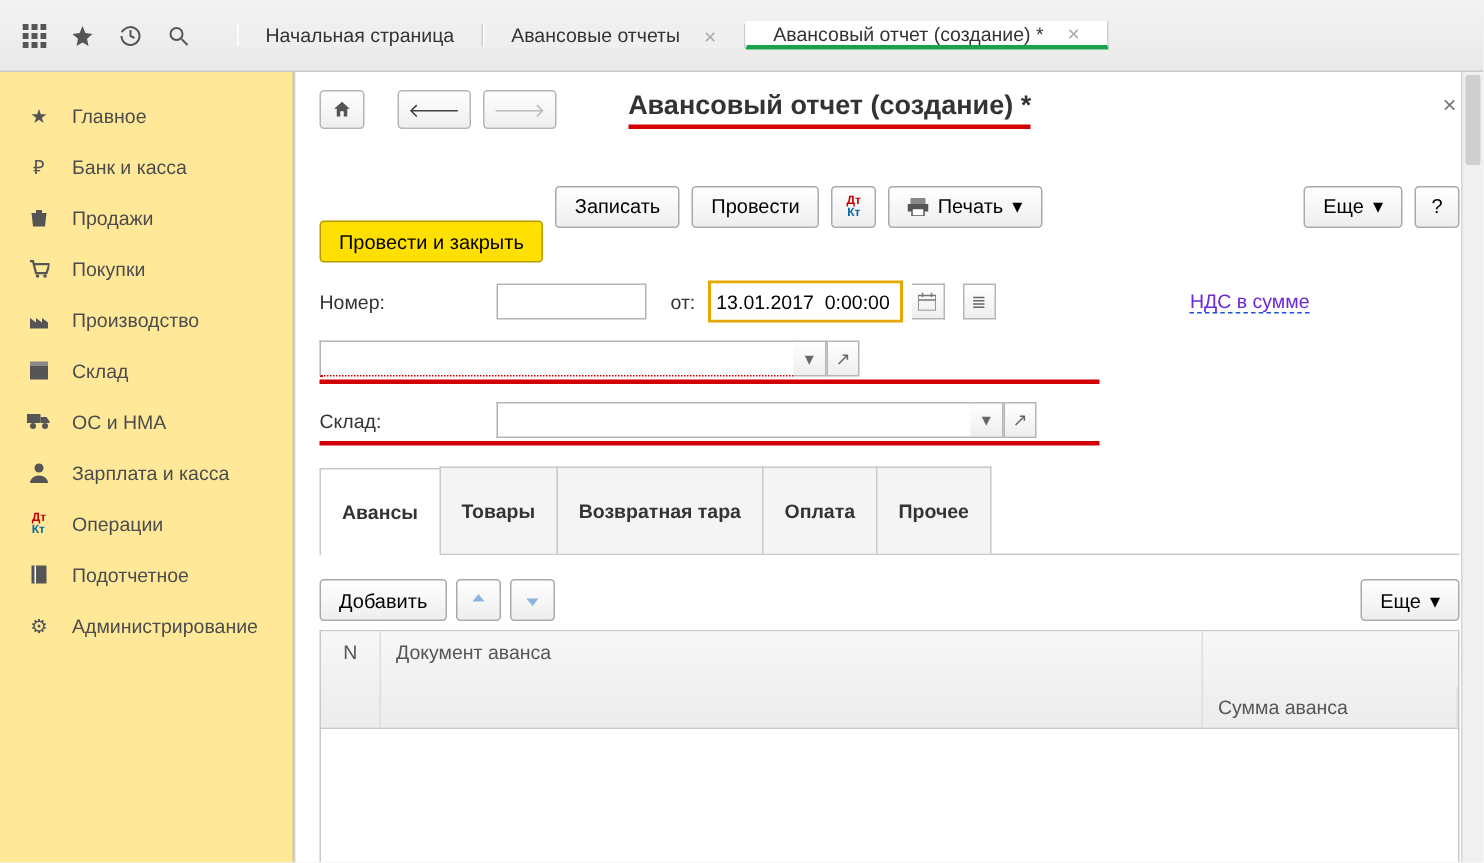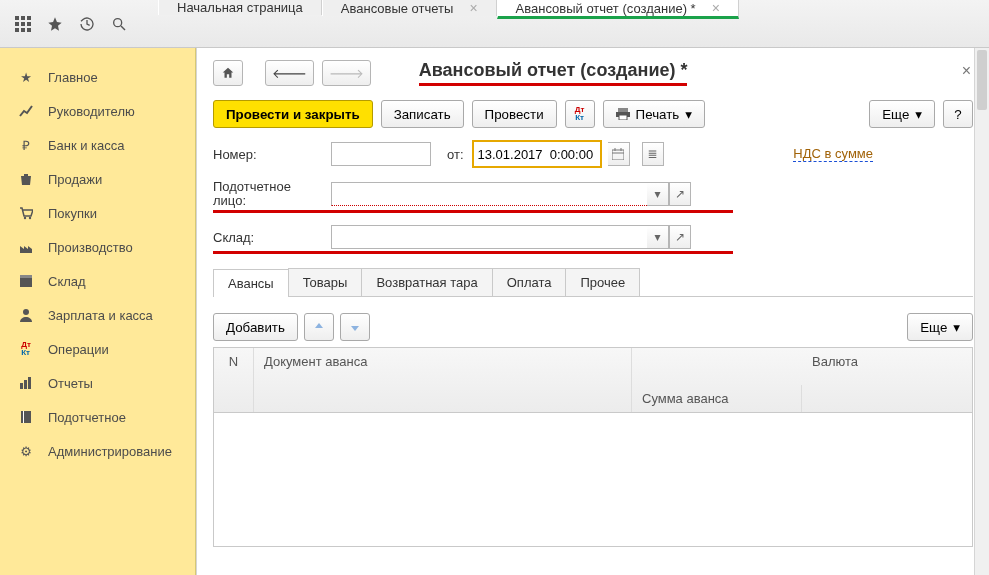--- a/index.html
+++ b/index.html
@@ -3,58 +3,58 @@
 <meta charset="utf-8">
 <style>
   * { box-sizing: border-box; }
   html, body { margin:0; padding:0; font-family: Arial, sans-serif; font-size:13px; color:#333; }
   body { background:#e8e8e8; width:989px; height:575px; overflow:hidden; position:relative; }
 
   
   .topbar { height:48px; background:linear-gradient(#f3f3f3,#e9e9e9); border-bottom:1px solid #c9c9c9; display:flex; align-items:stretch; }
   .top-icons { width:158px; display:flex; align-items:center; gap:14px; padding-left:14px; }
   .top-icon { width:18px; height:18px; display:flex; align-items:center; justify-content:center; color:#555; cursor:pointer; }
-  .tabs { display:flex; align-items:flex-start; }
+  .tabs { display:flex; align-items:center; }
   .tab { padding:0 18px; display:flex; align-items:center; gap:10px; border-right:1px solid #d0d0d0; border-left:1px solid #fff; background:#efefef; cursor:pointer; position:relative; }
   .tab.active { background:#fff; border-bottom:3px solid #1aa24a; }
   .tab .close { color:#aaa; font-size:14px; margin-left:6px; }
 
   
   .sidebar { position:absolute; top:48px; left:0; width:196px; bottom:0; background:#ffe999; border-right:1px solid #d6c874; padding-top:12px; }
   .side-item { display:flex; align-items:center; height:34px; padding-left:18px; gap:14px; cursor:pointer; color:#4c4c4c; }
   .side-ico { width:16px; height:16px; display:flex; align-items:center; justify-content:center; color:#555; }
 
   
   .main { position:absolute; top:48px; left:196px; right:0; bottom:0; background:#fff; border-left:1px solid #d5d5d5; padding:12px 16px 0 16px; overflow:hidden; }
   .main-head { display:flex; align-items:center; gap:8px; position:relative; }
   .icon-btn { height:26px; min-width:30px; padding:0 6px; border:1px solid #b5b5b5; background:linear-gradient(#fff,#eee); border-radius:3px; display:inline-flex; align-items:center; justify-content:center; cursor:pointer; color:#444; }
   .icon-btn.disabled { color:#bbb; }
   .page-title { font-size:18px; font-weight:bold; margin-left:40px; border-bottom:3px solid #d20000; padding-bottom:2px; }
   .close-x { position:absolute; right:2px; top:2px; color:#777; cursor:pointer; font-size:16px; }
 
   .toolbar { display:flex; align-items:center; gap:8px; margin-top:14px; }
   .btn { height:28px; padding:0 12px; border:1px solid #a9a9a9; background:linear-gradient(#fff,#eee); border-radius:3px; cursor:pointer; display:inline-flex; align-items:center; gap:6px; }
-  .btn.primary { background:#ffe000; border:1px solid #b59b00; font-weight:bold; }
+  .btn.primary { background:#ffe000; border:1px solid #b59b00; font-weight:normal;margin-top:47px; }
   .spacer { flex:1; }
   .btn-sq { width:30px; padding:0; justify-content:center; }
 
   .form-row { display:flex; align-items:center; margin-top:12px; gap:6px; position:relative;}
   .lbl { width:112px; color:#333; }
   .inp { height:24px; border:1px solid #b5b5b5; padding:0 4px; font:inherit; background:#fff; }
   .date-box { border:2px solid #e6a800; display:inline-flex; }
   .date-box .inp { border:none; width:126px; }
   .mini-btn { width:22px; height:24px; border:1px solid #b5b5b5; border-left:none; background:linear-gradient(#fff,#eee); display:inline-flex; align-items:center; justify-content:center; cursor:pointer; color:#666; font-size:12px;}
-  .link { color:#a16207; text-decoration:none; border-bottom:1px dashed #1a4fd6; cursor:pointer; }
+  .link { color:#6d28d9; text-decoration:none; border-bottom:1px dashed #1a4fd6; cursor:pointer; }
 
   .ref-input { display:flex; width:360px; }
   .ref-input .inp { flex:1; border-right:none; }
   .red-line { height:3px; background:#d20000; margin-top:2px; width:520px; }
 
   .subtabs { display:flex; margin-top:14px; border-bottom:1px solid #c9c9c9; }
-  .subtab { padding:6px 14px; border:1px solid #c9c9c9; border-bottom:none; margin-right:-1px; background:#f4f4f4; cursor:pointer; }
+  .subtab { padding:21px 14px; border:1px solid #c9c9c9; border-bottom:none; margin-right:-1px; background:#f4f4f4; cursor:pointer;font-weight:bold; }
   .subtab.active { background:#fff; position:relative; top:1px; }
 
   .grid-toolbar { display:flex; align-items:center; gap:6px; margin-top:16px; }
   .grid { border:1px solid #c9c9c9; margin-top:6px; height:200px; background:#fff; }
   .grid-head { display:flex; background:linear-gradient(#f7f7f7,#ececec); border-bottom:1px solid #c9c9c9; }
   .gh { padding:6px 10px; border-right:1px solid #ddd; color:#555; }
   .gh.n { width:40px; text-align:center; }
   .gh.doc { flex:1; }
   .gh.sum { width:170px;margin-top:37px; }
   .gh.cur { width:170px; border-right:none; }
@@ -118,28 +118,20 @@
       </div>
   </div>
 </div>
 
 <div class="sidebar">
   <div class="side-item">
       <span class="side-ico">★</span>
       <span>Главное</span>
     </div>
   <div class="side-item">
-      <span class="side-ico">
-        <svg width="14" height="14">
-          <polyline points="1,12 5,7 8,9 13,2" fill="none" stroke="#555" stroke-width="2"></polyline>
-        </svg>
-      </span>
-      <span>Руководителю</span>
-    </div>
-  <div class="side-item">
       <span class="side-ico">₽</span>
       <span>Банк и касса</span>
     </div>
   <div class="side-item">
       <span class="side-ico">
         <svg width="14" height="14">
           <path d="M2 4h10l-1 9H3z M5 4V2h4v2" fill="#555"></path>
         </svg>
       </span>
       <span>Продажи</span>
@@ -166,42 +158,43 @@
       <span class="side-ico">
         <svg width="14" height="14">
           <rect x="1" y="4" width="12" height="9" fill="#555"></rect>
           <rect x="1" y="1" width="12" height="3" fill="#888"></rect>
         </svg>
       </span>
       <span>Склад</span>
     </div>
   <div class="side-item">
       <span class="side-ico">
+        <svg width="16" height="12">
+          <rect x="0" y="1" width="9" height="6" fill="#555"></rect>
+          <path d="M9 3h4l2 3v1H9z" fill="#555"></path>
+          <circle cx="4" cy="9" r="2" fill="#555"></circle>
+          <circle cx="12" cy="9" r="2" fill="#555"></circle>
+        </svg>
+      </span>
+      <span>ОС и НМА</span>
+    </div>
+  <div class="side-item">
+      <span class="side-ico">
         <svg width="14" height="14">
           <circle cx="7" cy="4" r="3" fill="#555"></circle>
           <path d="M1 14c0-3 3-5 6-5s6 2 6 5z" fill="#555"></path>
         </svg>
       </span>
       <span>Зарплата и касса</span>
     </div>
   <div class="side-item">
       <span class="side-ico">
         <span class="dtkt"><span class="d">Дт</span><br><span class="k">Кт</span></span>
       </span>
       <span>Операции</span>
-    </div>
-  <div class="side-item">
-      <span class="side-ico">
-        <svg width="14" height="14">
-          <rect x="1" y="7" width="3" height="6" fill="#555"></rect>
-          <rect x="5" y="4" width="3" height="9" fill="#555"></rect>
-          <rect x="9" y="1" width="3" height="12" fill="#555"></rect>
-        </svg>
-      </span>
-      <span>Отчеты</span>
     </div>
   <div class="side-item">
       <span class="side-ico">
         <svg width="12" height="14">
           <rect x="1" y="1" width="10" height="12" fill="#555"></rect>
           <rect x="3" y="1" width="1" height="12" fill="#fff"></rect>
         </svg>
       </span>
       <span>Подотчетное</span>
     </div>
@@ -263,21 +256,20 @@
           <line x1="3" y1="0" x2="3" y2="3" stroke="#777"></line>
           <line x1="9" y1="0" x2="9" y2="3" stroke="#777"></line>
         </svg>
       </span>
     <span class="mini-btn" style="border-left:1px solid #b5b5b5;margin-left:6px">≣</span>
     <span class="spacer"></span>
     <a class="link" style="margin-right:100px">НДС в сумме</a>
   </div>
 
   <div class="form-row">
-    <span class="lbl" style="line-height:14px">Подотчетное лицо:</span>
     <span class="ref-input">
       <input class="inp" style="border-bottom: 1px dotted rgb(204, 0, 0);" value="">
       <span class="mini-btn">▾</span>
       <span class="mini-btn" style="border-left:1px solid #b5b5b5">↗</span>
     </span>
   </div>
   <div class="red-line"></div>
 
   <div class="form-row">
     <span class="lbl">Склад:</span>
@@ -314,20 +306,19 @@
         <span>Еще</span>
         <span>▾</span>
       </button>
   </div>
 
   <div class="grid">
     <div class="grid-head">
       <div class="gh n">N</div>
       <div class="gh doc">Документ аванса</div>
       <div class="gh sum">Сумма аванса</div>
-      <div class="gh cur">Валюта</div>
     </div>
   </div>
 </div>
 
 <div class="vscroll">
     <div class="vthumb"></div>
   </div>
 
 </body></html>

